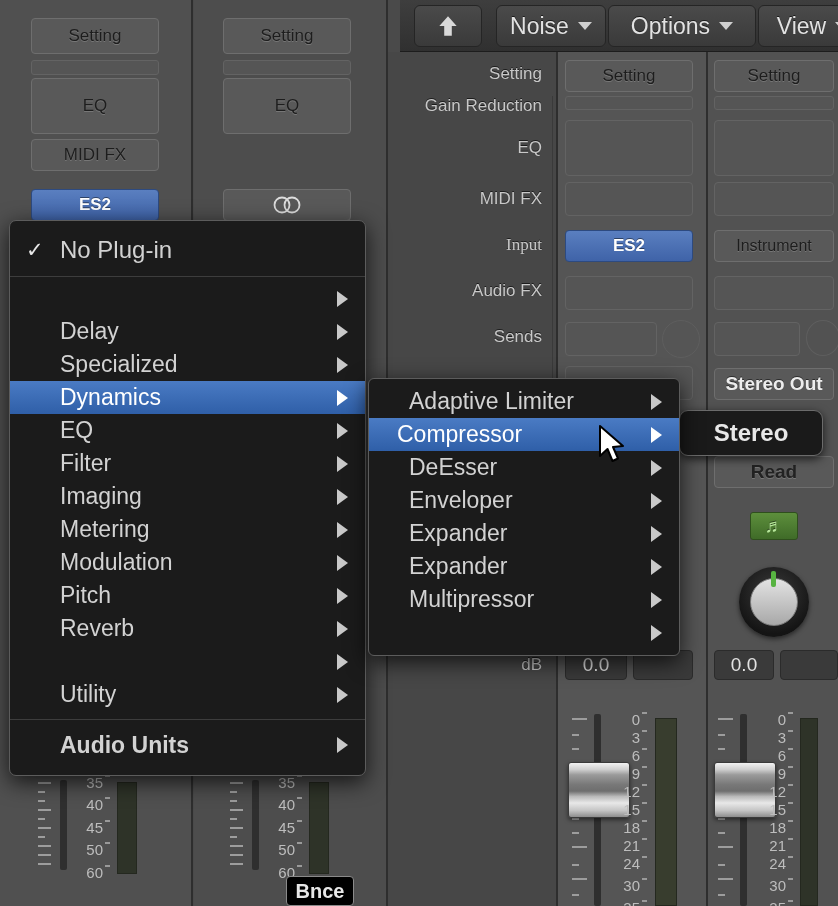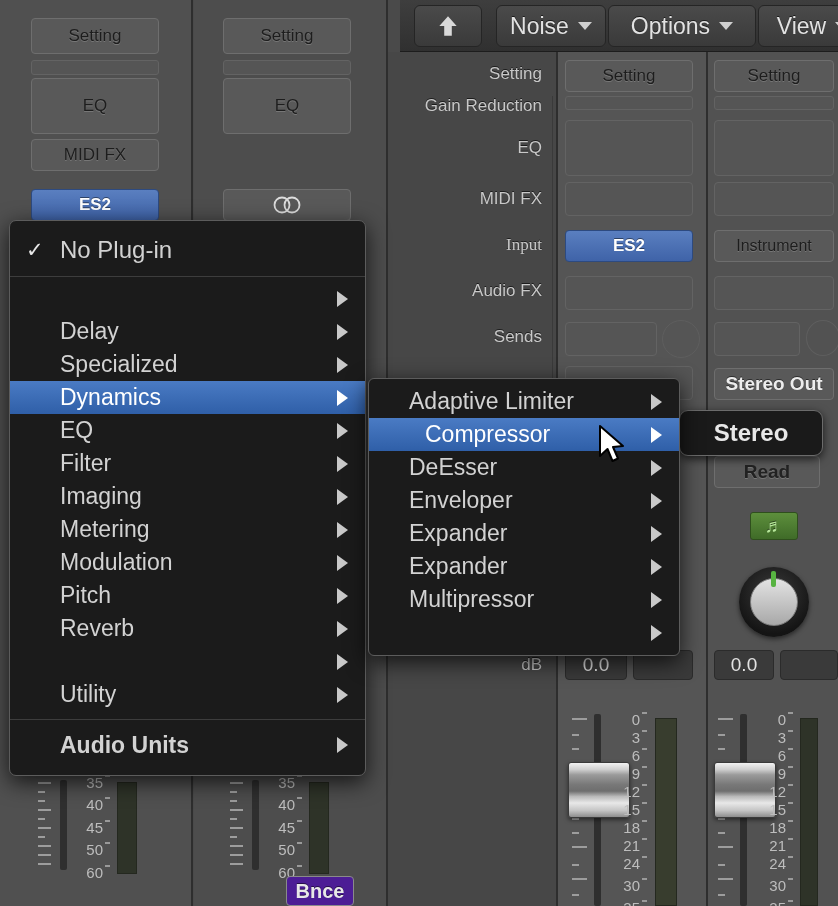--- a/index.html
+++ b/index.html
@@ -253,21 +253,21 @@
 
   <div class="meterbar" style="left:309px;top:782px;width:20px;height:92px;"></div>
   <div class="meter-scale" style="left:267px;top:775px;width:28px;height:110px;">
     <div style="top:0px;">35<span class="tickmark"></span></div>
     <div style="top:22px;">40<span class="tickmark"></span></div>
     <div style="top:45px;">45<span class="tickmark"></span></div>
     <div style="top:67px;">50<span class="tickmark"></span></div>
     <div style="top:90px;">60<span class="tickmark"></span></div>
   </div>
 
-  <div class="slot lightlabel" style="left:286px;top:876px;width:68px;height:30px;background:#4c1d95;border:1px solid #8a8a8a;color:#e8e8e8;font-size:20px;font-weight:bold;text-shadow:0 -1px 0 rgba(0,0,0,.5);">Bnce</div>
+  <div class="slot lightlabel" style="left:286px;top:876px;width:68px;height:30px;background:#000000;border:1px solid #8a8a8a;color:#e8e8e8;font-size:20px;font-weight:bold;text-shadow:0 -1px 0 rgba(0,0,0,.5);">Bnce</div>
 
   <div class="rowlabel" style="left:400px;top:64px;width:142px;">Setting</div>
   <div class="rowlabel" style="left:396px;top:96px;width:146px;">Gain Reduction</div>
   <div class="rowlabel" style="left:400px;top:138px;width:142px;">EQ</div>
   <div class="rowlabel" style="left:400px;top:189px;width:142px;">MIDI FX</div>
   <div class="rowlabel" style="left:400px;top:235px;width:142px;font-family:Liberation Serif, serif;">Input</div>
   <div class="rowlabel" style="left:400px;top:281px;width:142px;">Audio FX</div>
   <div class="rowlabel" style="left:400px;top:327px;width:142px;">Sends</div>
   <div class="rowlabel" style="left:400px;top:655px;width:142px;">dB</div>
 
@@ -321,21 +321,21 @@
 
   <div class="slot" style="left:714px;top:60px;width:120px;height:32px;">Setting</div>
   <div class="slot empty thin" style="left:714px;top:96px;width:120px;height:14px;"></div>
   <div class="slot empty" style="left:714px;top:120px;width:120px;height:56px;"></div>
   <div class="slot empty" style="left:714px;top:182px;width:120px;height:34px;"></div>
   <div class="slot" style="left:714px;top:230px;width:120px;height:32px;font-size:16px;">Instrument</div>
   <div class="slot empty" style="left:714px;top:276px;width:120px;height:34px;"></div>
   <div class="slot empty" style="left:714px;top:322px;width:86px;height:34px;"></div>
   <div style="position:absolute;left:806px;top:320px;width:34px;height:36px;border:1px solid #5e5e5e;border-radius:50%;"></div>
   <div class="slot lightlabel" style="left:714px;top:368px;width:120px;height:32px;color:#ececec;font-size:19px;">Stereo Out</div>
-  <div class="slot lightlabel" style="left:714px;top:456px;width:106px;height:32px;color:#222222;font-size:19px;text-shadow:0 1px 0 rgba(255,255,255,.18);">Read</div>
+  <div class="slot lightlabel" style="left:714px;top:456px;width:120px;height:32px;color:#222222;font-size:19px;text-shadow:0 1px 0 rgba(255,255,255,.18);">Read</div>
 
   <div class="green-note" style="left:750px;top:512px;width:48px;height:28px;">♬</div>
 
   <div class="knob-outer" style="left:739px;top:567px;width:70px;height:70px;">
     <div class="knob-inner" style="left:11px;top:11px;width:48px;height:48px;"></div>
     <div class="knob-pointer" style="left:32px;top:4px;height:16px;"></div>
   </div>
 
   <div class="slot dark" style="left:714px;top:650px;width:60px;height:30px;color:#e3e3e3;font-size:19px;">0.0</div>
   <div class="slot dark" style="left:780px;top:650px;width:58px;height:30px;"></div>
@@ -437,21 +437,21 @@
       <span>Audio Units</span>
       <span class="arrow"></span>
     </div>
   </div>
 
   <div class="menu" style="left:368px;top:378px;width:312px;height:278px;padding:6px 0;border-radius:6px;">
     <div class="menu-item" style="padding-left:40px;">
       <span>Adaptive Limiter</span>
       <span class="arrow"></span>
     </div>
-    <div class="menu-item selected" style="padding-left:56px;">
+    <div class="menu-item selected" style="padding-left:28px;">
       <span>Compressor</span>
       <span class="arrow"></span>
     </div>
     <div class="menu-item" style="padding-left:40px;">
       <span>DeEsser</span>
       <span class="arrow"></span>
     </div>
     <div class="menu-item" style="padding-left:40px;">
       <span>Enveloper</span>
       <span class="arrow"></span>

